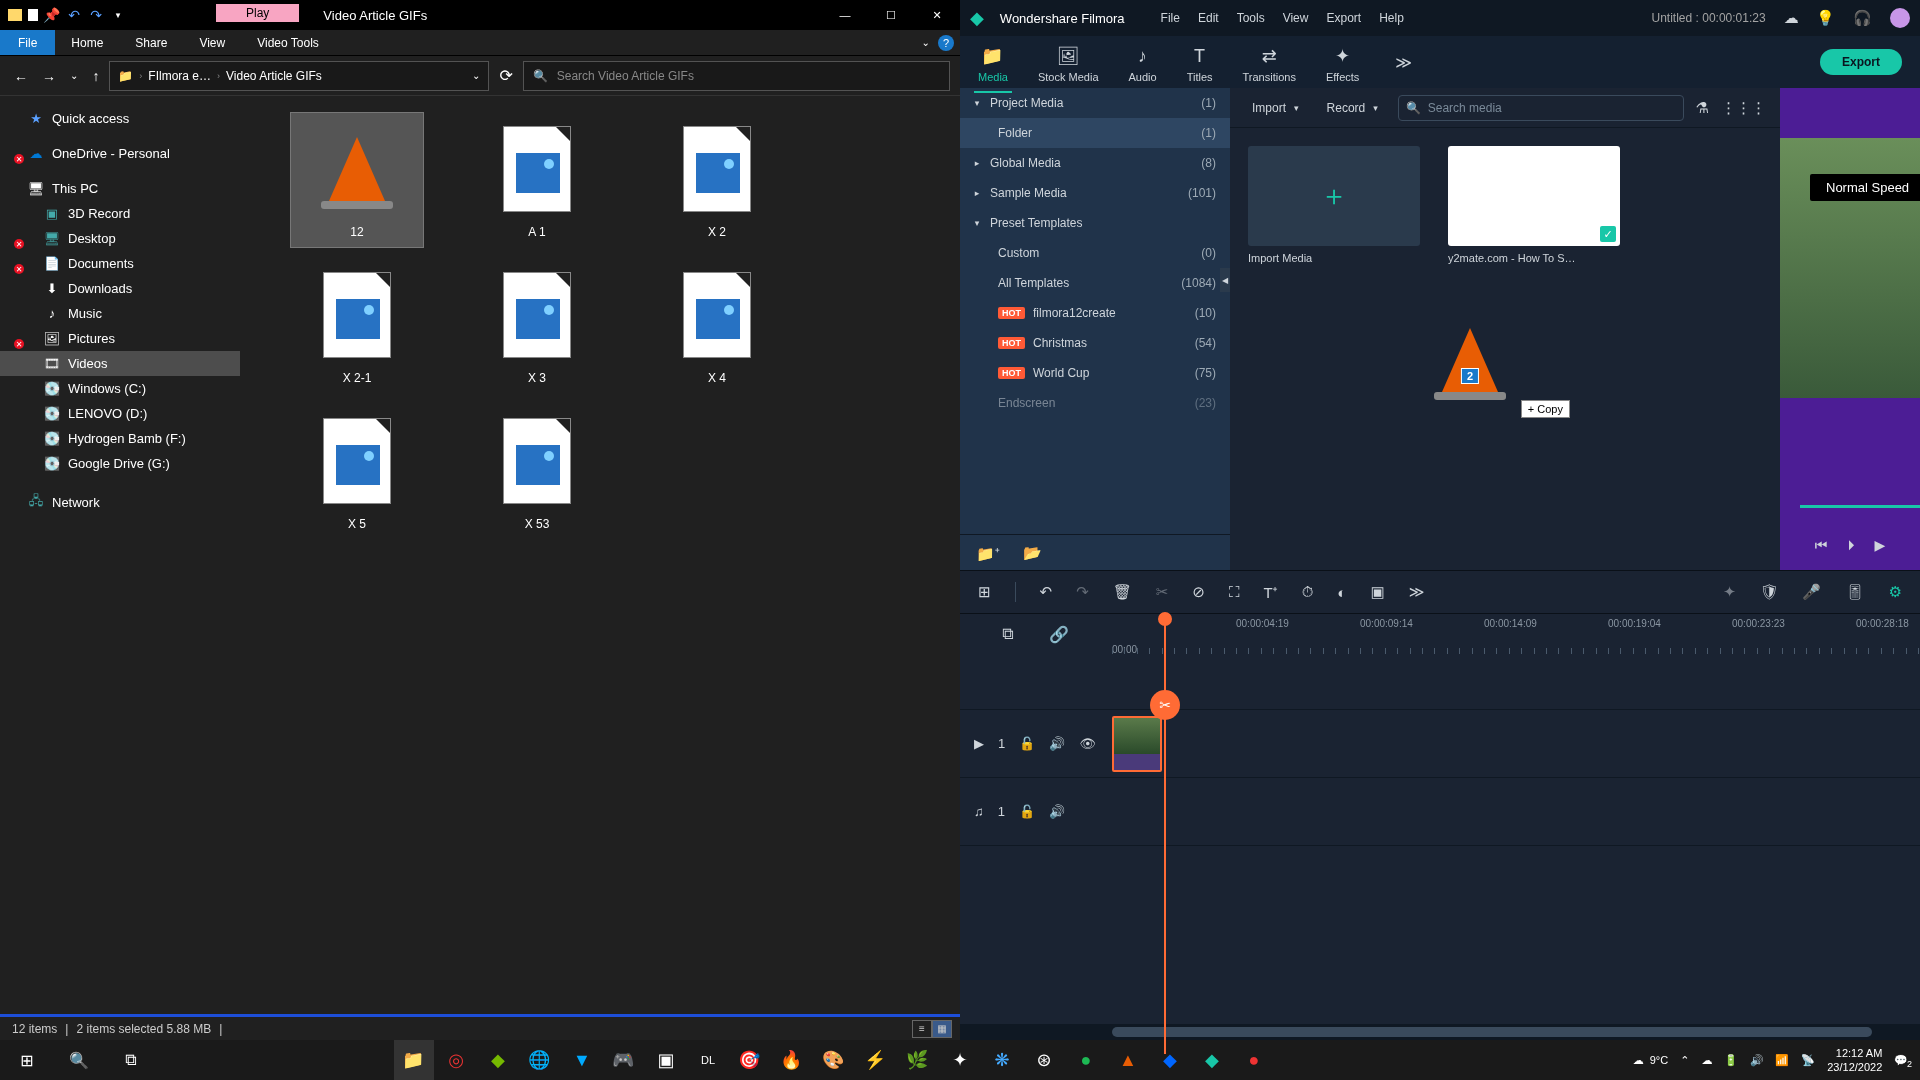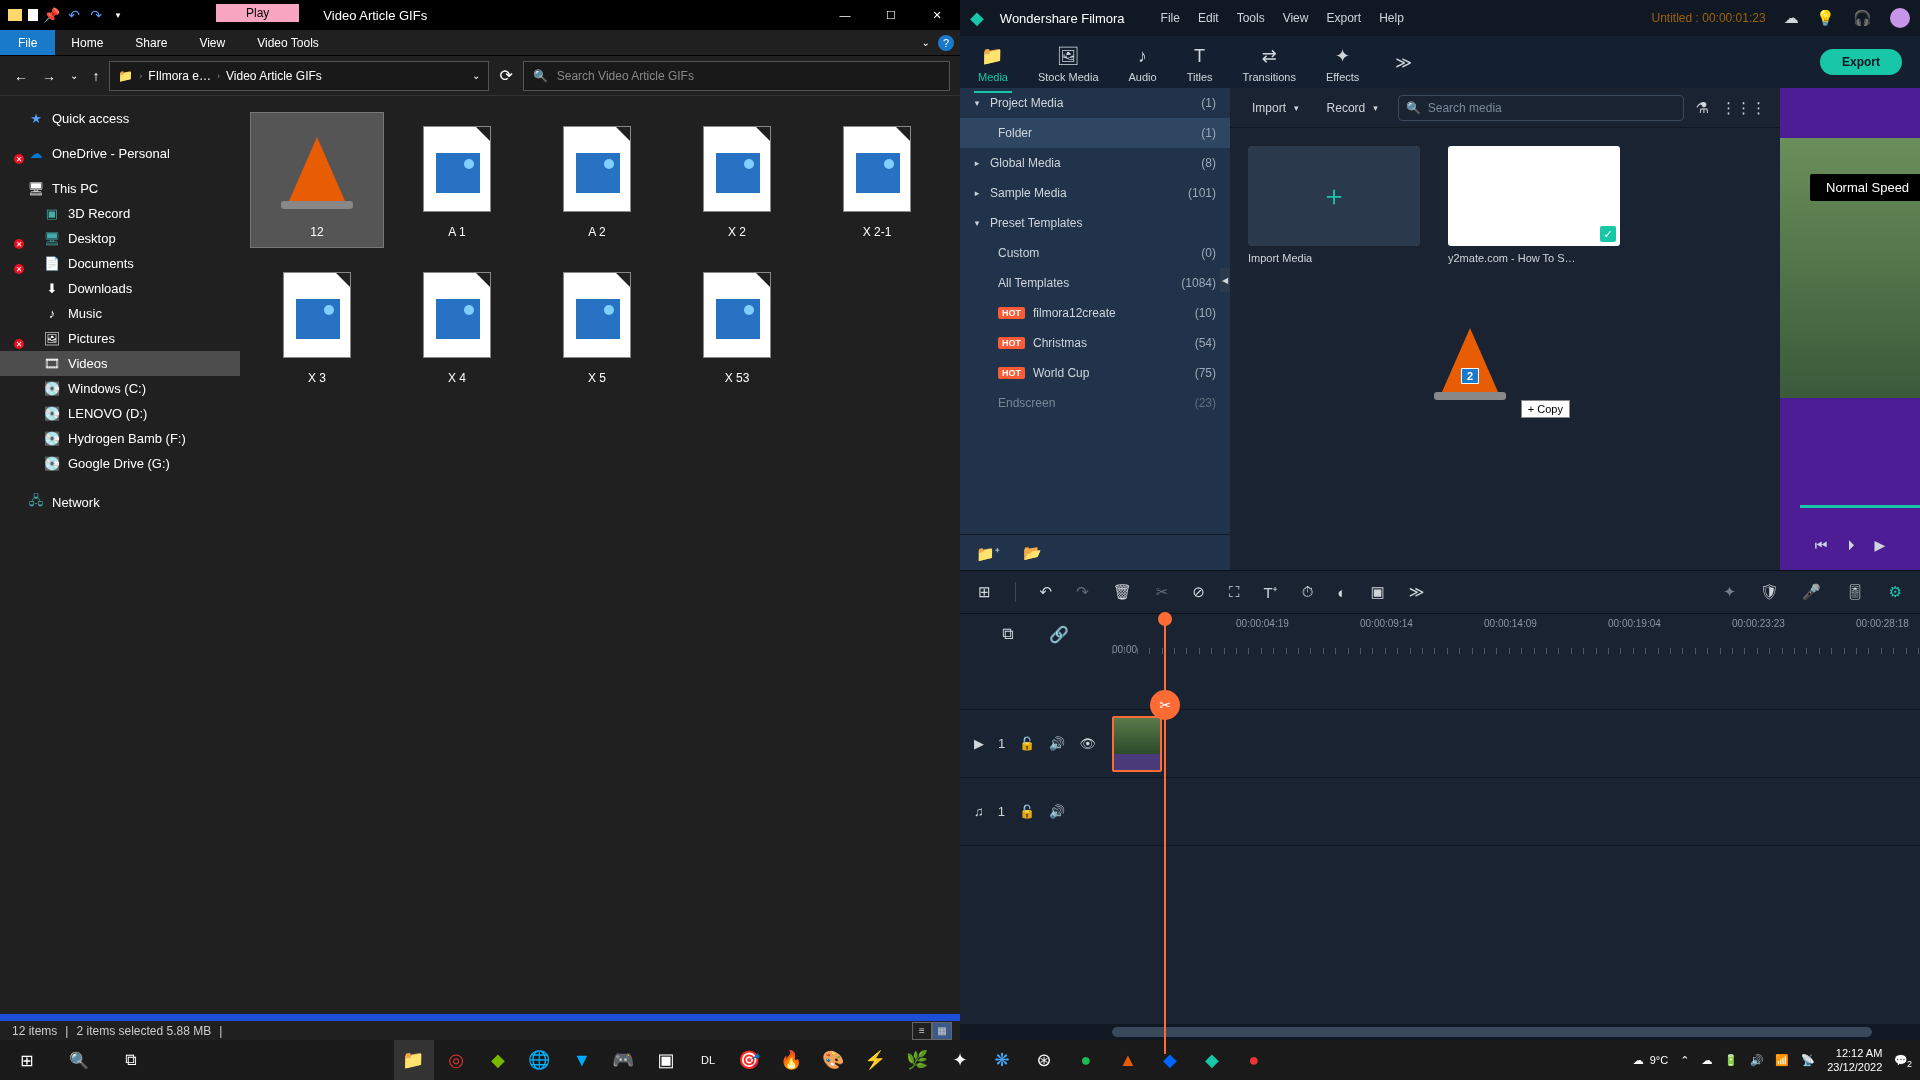--- a/index.html
+++ b/index.html
@@ -32,42 +32,42 @@
 .nav-search { flex: 1; background: #191919; border: 1px solid #535353; height: 30px; display: flex; align-items: center; padding: 0 10px; color: #888; font-size: 12px; gap: 8px;}
 
 .expl-body { flex: 1; display: flex; }
 .expl-sidebar { width: 240px; padding: 10px 0; font-size: 13px; }
 .side-item { padding: 5px 12px 5px 28px; display: flex; align-items: center; gap: 8px; position: relative;}
 .side-item.sel { background: #4d4d4d; }
 .side-ico { width: 16px; display: inline-flex; justify-content: center; }
 .side-item .err { position:absolute; left:14px; bottom:2px; width:10px;height:10px; background:#e81123; border-radius:50%; font-size:8px; color:#fff; display:flex;align-items:center;justify-content:center;}
 
 .expl-files { flex: 1; padding: 16px 10px; display: flex; flex-wrap: wrap; align-content: flex-start; gap: 10px 6px;}
-.file-item { width: 134px; display: flex; flex-direction: column; align-items: center; padding: 6px 0 8px; font-size: 12px; border:1px solid transparent;}
+.file-item { width: 134px; display: flex; flex-direction: column; align-items: center; padding: 6px 0 8px; font-size: 12px; border:1px solid transparent;margin-left:40px;}
 .file-item.sel { background: #555; border:1px solid #777;}
 .file-thumb { width: 100px; height: 100px; display: flex; align-items: center; justify-content: center; margin-bottom: 6px;}
 .vlc-cone { width: 0; height: 0; border-left: 28px solid transparent; border-right: 28px solid transparent; border-bottom: 64px solid #e85d04; position: relative;}
 .vlc-cone::after{content:'';position:absolute;bottom:-72px;left:-36px;width:72px;height:8px;background:#888;border-radius:3px;}
 .img-file { width: 68px; height: 86px; background: #fff; border:1px solid #888; position:relative; }
 .img-file::before{content:'';position:absolute;top:0;right:0;border-left:14px solid transparent;border-top:14px solid #202020;}
 .img-file-inner{ position:absolute; top:26px; left:12px; width:44px; height:40px; background:#2772c3;}
 .img-file-inner::after{content:'';position:absolute;top:6px;right:6px;width:10px;height:10px;border-radius:50%;background:#7fd0ff;}
 
-.expl-status { height: 26px; border-top: 7px solid #1d4ed8; display: flex; align-items: center; padding: 0 12px; font-size: 12px; color: #ccc; gap: 8px; position:relative;}
+.expl-status { height: 26px; border-top: 3px solid #1d4ed8; display: flex; align-items: center; padding: 0 12px; font-size: 12px; color: #ccc; gap: 8px; position:relative;}
 .expl-status .viewbtns { position:absolute; right:8px; display:flex; gap:0;}
 .expl-status .viewbtns span{ width:20px;height:18px; border:1px solid #666; display:flex;align-items:center;justify-content:center; font-size:10px;}
 
 
 .filmora { flex: 1; background: #1a2332; color: #cfd5db; display: flex; flex-direction: column; font-size: 12px;}
 .fm-titlebar { height: 36px; background: #0f1823; display: flex; align-items: center; padding: 0 10px; gap: 16px;}
 .fm-logo { color:#18c7a8; font-size:18px;}
 .fm-appname { color:#fff; font-size:13px; margin-right: 20px;}
 .fm-menu { display:flex; gap: 18px; font-size:12px;}
 .fm-title-right { margin-left:auto; display:flex; align-items:center; gap:18px;}
-.fm-proj-title{ font-size:12px; color:#a16207;}
+.fm-proj-title{ font-size:12px; color:#a3a3a3;}
 .fm-title-ico { font-size:15px;}
 .fm-avatar{ width:20px;height:20px;border-radius:50%; background:#c896e8;}
 
 .fm-tabs { height: 52px; background: #142030; display: flex; align-items: center; padding: 0 18px; gap: 30px;}
 .fm-tab { display:flex; flex-direction:column; align-items:center; gap:4px; padding-top:4px; font-size:11px; position:relative;}
 .fm-tab.active { color:#18c7a8;}
 .fm-tab.active::after{content:'';position:absolute;bottom:-10px;left:-4px;right:-4px;height:2px;background:#18c7a8;}
 .fm-tab-ico{ font-size:18px;}
 .fm-more{ font-size:16px; margin-left: 6px;}
 .fm-export{ margin-left:auto; background:#18c7a8; color:#0a1520; padding:6px 22px; border-radius:16px; font-weight:600;}
@@ -275,28 +275,20 @@
             </div>
             <div>12</div>
           </div>
           <div class="file-item">
             <div class="file-thumb">
               <div class="img-file">
                 <div class="img-file-inner"></div>
               </div>
             </div>
             <div>A 1</div>
-          </div>
-          <div class="file-item">
-            <div class="file-thumb">
-              <div class="img-file">
-                <div class="img-file-inner"></div>
-              </div>
-            </div>
-            <div>A 2</div>
           </div>
           <div class="file-item">
             <div class="file-thumb">
               <div class="img-file">
                 <div class="img-file-inner"></div>
               </div>
             </div>
             <div>X 2</div>
           </div>
           <div class="file-item">

